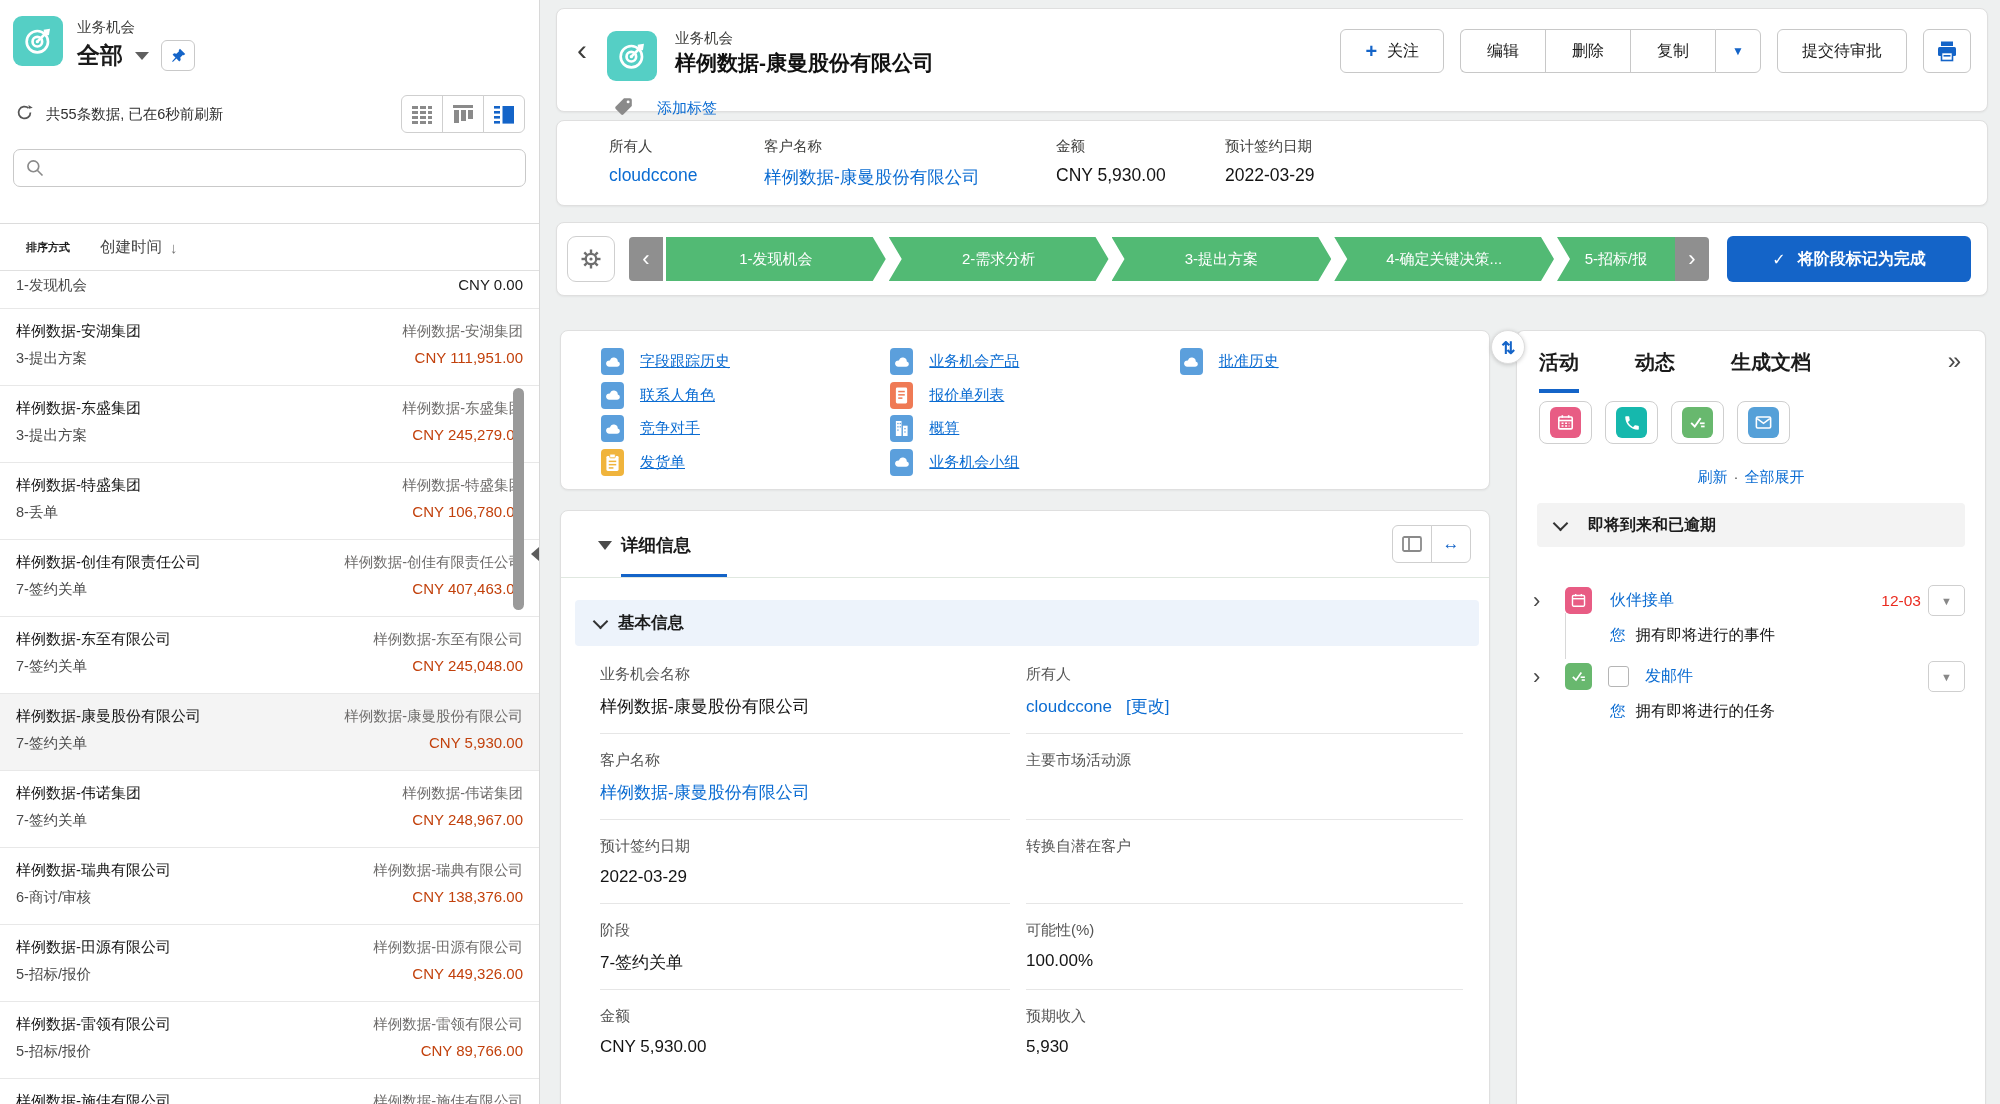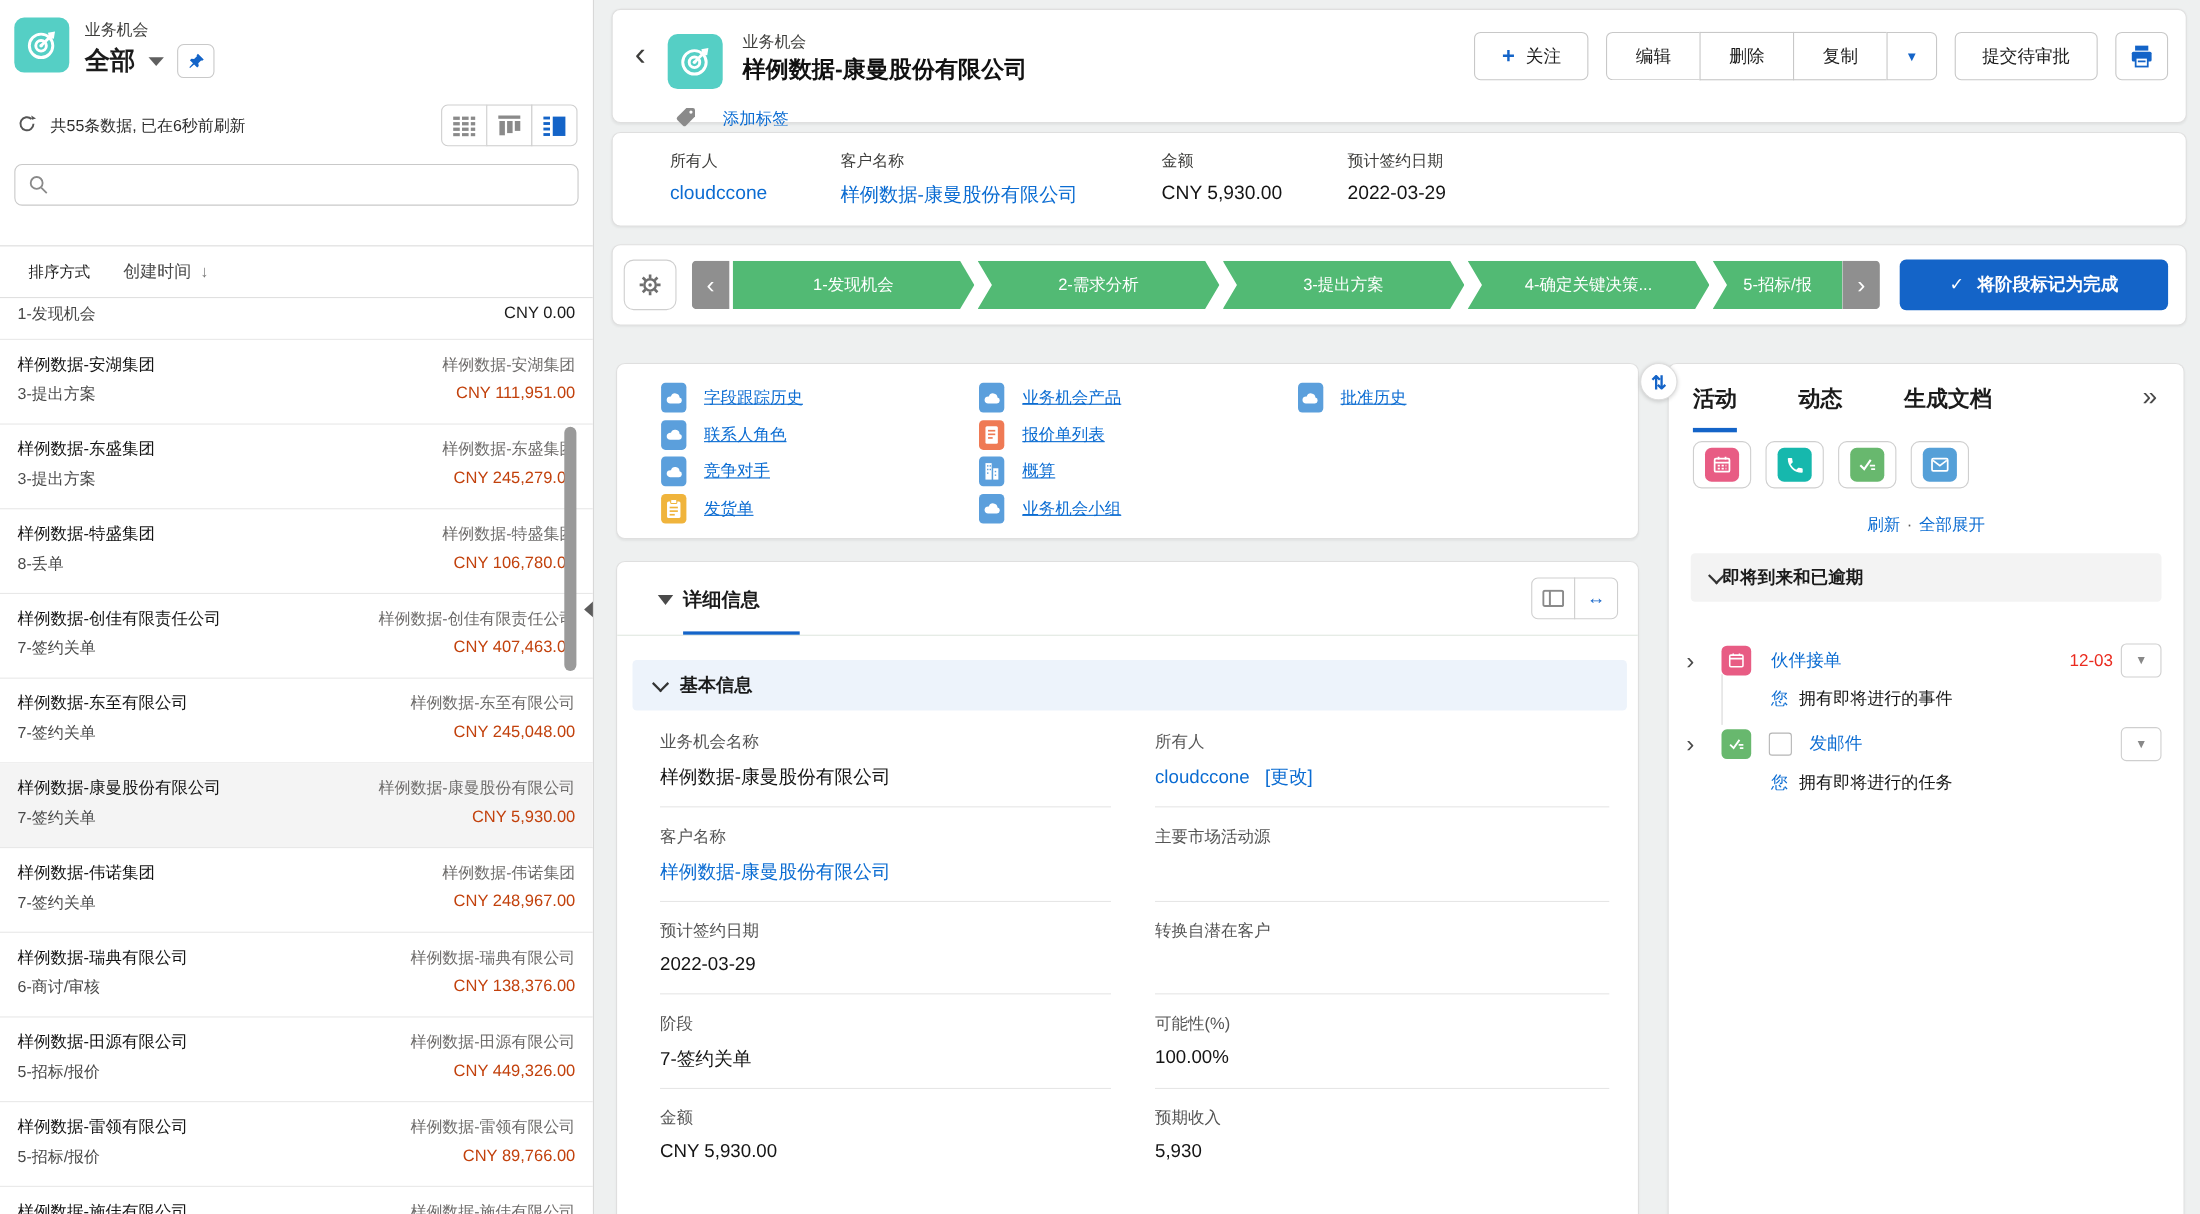--- a/index.html
+++ b/index.html
@@ -17,21 +17,21 @@
   .lp-meta-text{font-size:14.5px;color:#2e2e2e;margin-left:12px}
   .view-group{margin-left:auto;display:flex}
   .view-btn{width:42px;height:38px;border:1px solid #cfcfcf;background:#fff;display:flex;align-items:center;justify-content:center;margin-left:-1px;padding:0}
   .view-btn:first-child{border-radius:6px 0 0 6px;margin-left:0}
   .view-btn:last-child{border-radius:0 6px 6px 0}
   .search-wrap{margin:16px 13px 0;position:relative}
   .search-input{width:100%;height:38px;border:1px solid #c9c9c9;border-radius:7px;box-sizing:border-box;padding:0 12px 0 40px;font-size:15px;outline:none;background:#fff}
   .search-ic{position:absolute;left:12px;top:9px}
   .lp-divider{border-top:1px solid #dcdcdc;margin-top:36px}
   .sort-row{display:flex;align-items:center;gap:30px;padding:13px 16px 12px 26px;border-bottom:1px solid #e0e0e0}
-  .sort-label{font-size:14px;font-weight:normal}
+  .sort-label{font-size:11px;font-weight:bold}
   .sort-field{font-size:15.5px;color:#4a4a4a;display:flex;align-items:center;gap:8px}
   .sort-arrow{color:#777;font-size:15px}
   .partial-row{display:flex;justify-content:space-between;padding:5px 16px 13px;border-bottom:1px solid #e8e8e8;font-size:14.5px}
   .partial-row .stage{color:#4a4a4a}
   .partial-row .amount{color:#1b1b1b;font-size:15px}
   .row{display:flex;justify-content:space-between;padding:13px 16px 0;height:63px;border-bottom:1px solid #e8e8e8}
   .row.selected{background:#f4f4f4}
   .row .name{font-size:15px;color:#141414}
   .row .stage{font-size:14.5px;color:#4a4a4a;margin-top:8px}
   .row-right{text-align:right}
@@ -86,21 +86,21 @@
   .dc-title{position:absolute;left:60px;top:22px;font-size:17.5px;font-weight:bold}
   .dc-underline{position:absolute;left:60px;top:63px;width:106px;height:3px;background:#1464c8}
   .dc-btns{position:absolute;right:18px;top:14px;display:flex}
   .dc-btn{width:40px;height:38px;border:1px solid #cfcfcf;background:#fff;display:flex;align-items:center;justify-content:center;margin-left:-1px;padding:0}
   .dc-btn:first-child{border-radius:6px 0 0 6px}
   .dc-btn:last-child{border-radius:0 6px 6px 0}
   .hv{color:#1464c8;font-size:17px}
   .subsec{margin:22px 10px 0 14px;height:46px;background:#edf3fb;border-radius:4px;display:flex;align-items:center;padding-left:20px;gap:12px}
   .chev-down{width:9px;height:9px;border-right:2px solid #333;border-bottom:2px solid #333;transform:rotate(45deg);margin-top:-4px}
   .subsec-title{font-size:16.5px;font-weight:bold}
-  .fields{display:grid;grid-template-columns:410px 1fr;column-gap:40px;padding:2px 26px 0 39px}
+  .fields{display:grid;grid-template-columns:410px 1fr;column-gap:16px;padding:2px 26px 0 39px}
   .field{padding:17px 0 15px;border-bottom:1px solid #e6e6e6}
   .field.last{border-bottom:none}
   .f-label{font-size:15px;color:#555}
   .f-value{font-size:17px;color:#141414;margin-top:11px;min-height:21px}
   .f-value.link{color:#0b6cd2}
   .f-extra{color:#0b6cd2;margin-left:14px}
   
   #right-panel{left:960px;top:330px;right:14px;bottom:0;border-radius:8px 8px 0 0;border-bottom:none}
   .rp-circle{position:absolute;left:-26px;top:-1px;width:34px;height:34px;border-radius:50%;background:#fff;border:1px solid #ddd;box-shadow:0 1px 4px rgba(0,0,0,.18);display:flex;align-items:center;justify-content:center;padding:0}
   .rp-circle span{color:#1464c8;font-size:17px;font-weight:bold;transform:rotate(90deg);display:block}
@@ -108,21 +108,21 @@
   .tab{font-size:20px;font-weight:bold;padding-bottom:13px;color:#1b1b1b}
   .tab.active{border-bottom:4px solid #1464c8}
   .rp-collapse{margin-left:auto;font-size:24px;color:#4a4a4a;line-height:1;background:none;border:none;padding:0}
   .rp-quick{display:flex;gap:13px;padding:8px 0 0 22px}
   .q-btn{width:53px;height:43px;border:1px solid #cfcfcf;border-radius:8px;background:#fff;display:flex;align-items:center;justify-content:center;padding:0}
   .q-ic{width:31px;height:31px;border-radius:6px;display:flex;align-items:center;justify-content:center}
   .qc-cal{background:#e85c84}.qc-phone{background:#16b8ad}.qc-task{background:#68b86e}.qc-mail{background:#55a0d8}
   .rp-links{text-align:center;padding:24px 28px 0;font-size:15px}
   .rp-links a{color:#0b6cd2;text-decoration:none}
   .rp-dot{color:#555;margin:0 6px}
-  .rp-section{margin:16px 20px 0;height:44px;background:#f3f3f3;border-radius:4px;display:flex;align-items:center;padding-left:18px}
+  .rp-section{margin:16px 20px 0;height:44px;background:#f3f3f3;border-radius:4px;display:flex;align-items:center;gap:22px;padding-left:18px}
   .rp-sec-title{font-size:16px;font-weight:bold}
   .rp-items{padding:38px 20px 0 16px;position:relative}
   .act-row{display:flex;align-items:center}
   .act-chev{color:#4a4a4a;font-size:22px;width:26px;line-height:1}
   .act-ic{width:27px;height:27px;border-radius:5px;display:flex;align-items:center;justify-content:center;margin-left:6px;flex:0 0 auto}
   .act-title{margin-left:18px;font-size:16px;color:#0b6cd2}
   .act-date{margin-left:auto;color:#ea2b1f;font-size:15.5px;margin-right:7px}
   .dd-btn{width:37px;height:31px;border:1px solid #cfcfcf;border-radius:5px;background:#fff;color:#888;font-size:11px;display:flex;align-items:center;justify-content:center;padding:0}
   .dd-btn.alone{margin-left:auto}
   .act-desc{margin:9px 0 15px 77px;font-size:15.5px;color:#141414}

